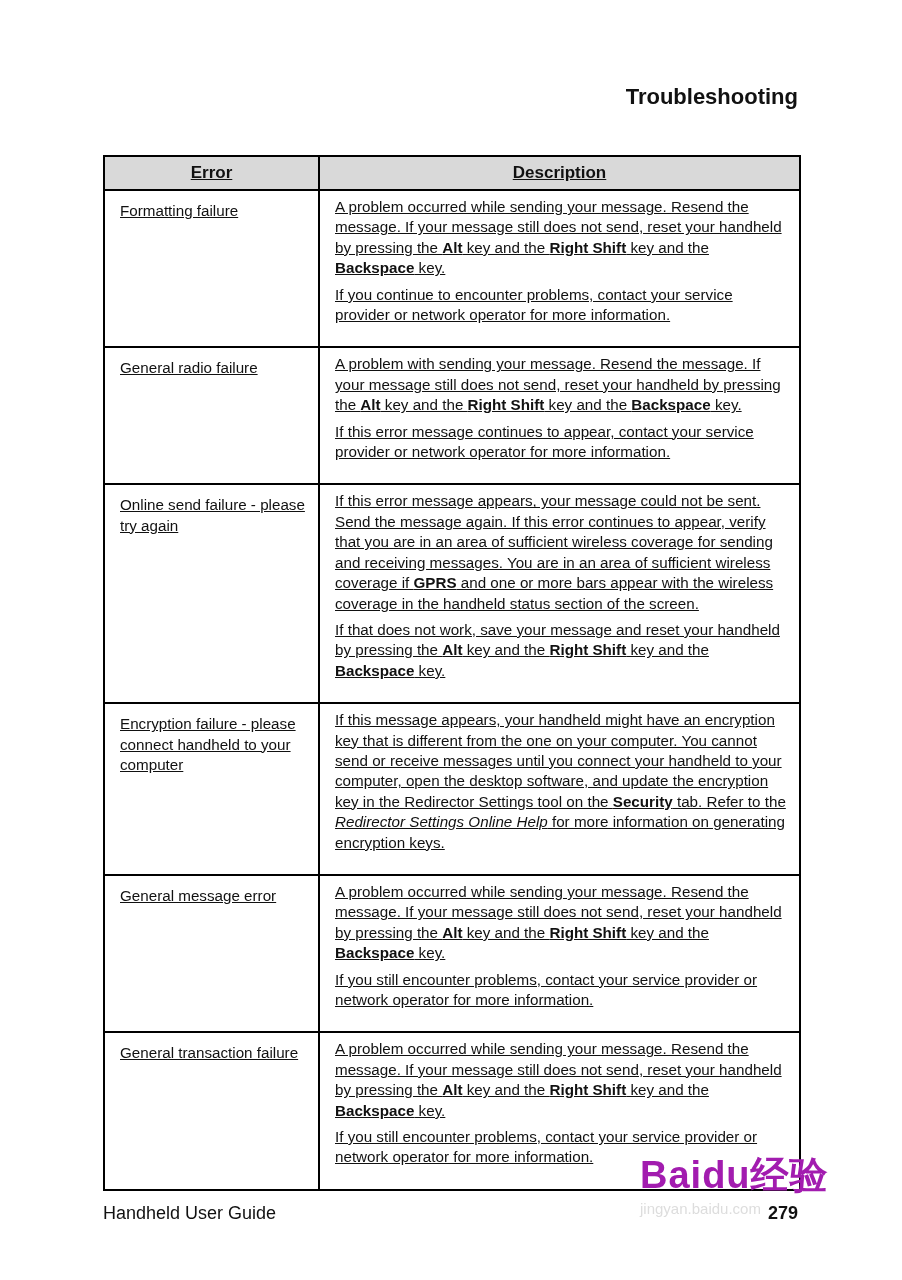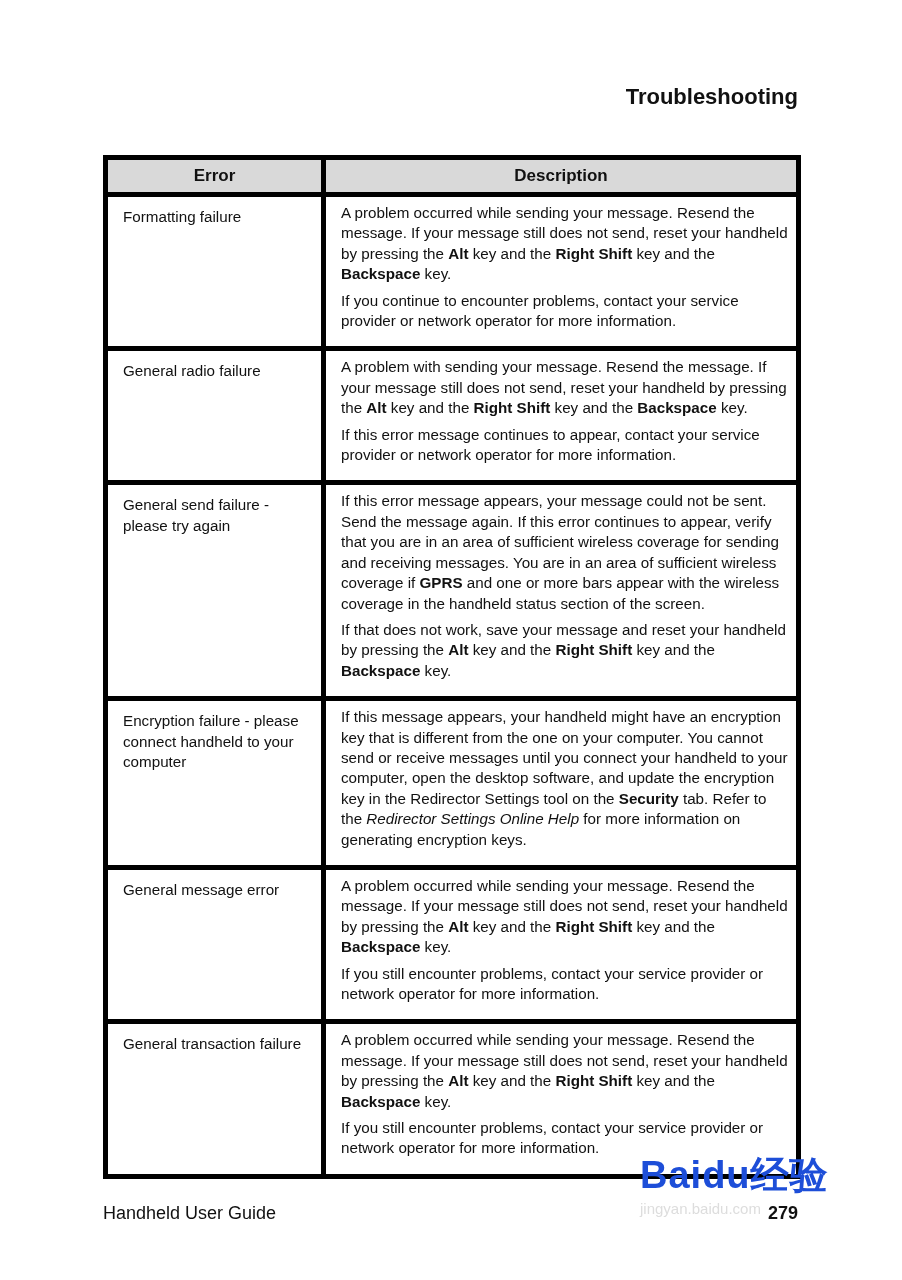--- a/index.html
+++ b/index.html
@@ -1,27 +1,27 @@
 <!DOCTYPE html>
 <html><head>
 <meta charset="utf-8">
 <style>
   html, body { margin:0; padding:0; background:#fff; }
   body { width:902px; height:1280px; position:relative; font-family:"Liberation Sans", sans-serif; color:#111; overflow:hidden; }
   .header-title { position:absolute; top:84px; right:104px; font-weight:bold; font-size:22px; }
   table { position:absolute; top:155px; left:103px; width:698px; border-collapse:collapse; font-size:15.2px; line-height:20.4px; }
-  th, td { border:5px solid #000000; vertical-align:top; }
+  th, td { border:2px solid #000000; vertical-align:top;text-decoration:underline; }
   th { background:#d9d9d9; font-weight:bold; font-size:17px; height:32px; padding:0; text-align:center; vertical-align:middle; }
   td.err { width:190px; padding:10px 8px 6px 15px; }
-  td.desc { padding:6px 8px 9px 15px; }
+  td.desc { padding:6px 8px 15px 15px; }
   td.desc p { margin:0 0 6px 0; }
   td.desc p:last-child { margin-bottom:6px; }
   .footer-left { position:absolute; top:1203px; left:103px; font-weight:normal; font-size:18px; }
   .footer-right { position:absolute; top:1203px; right:104px; font-weight:bold; font-size:18px; }
-  .watermark { position:absolute; left:640px; top:1150px; color:#1d4ed8; font-size:38px; font-weight:bold; letter-spacing:1px; }
+  .watermark { position:absolute; left:640px; top:1150px; color:#a21caf; font-size:38px; font-weight:bold; letter-spacing:1px; }
   .watermark2 { position:absolute; left:640px; top:1200px; color:#ddd; font-size:15px; }
 </style>
 </head>
 <body>
 
 <div class="header-title">Troubleshooting</div>
 
 <table>
   <thead>
     <tr>
@@ -38,21 +38,21 @@
         </td>
       </tr>
       <tr>
         <td class="err">General radio failure</td>
         <td class="desc">
           <p>A problem with sending your message. Resend the message. If your message still does not send, reset your handheld by pressing the <b>Alt</b> key and the <b>Right Shift</b> key and the <b>Backspace</b> key.</p>
           <p>If this error message continues to appear, contact your service provider or network operator for more information.</p>
         </td>
       </tr>
       <tr>
-        <td class="err">General send failure - please try again</td>
+        <td class="err">Online send failure - please try again</td>
         <td class="desc">
           <p>If this error message appears, your message could not be sent. Send the message again. If this error continues to appear, verify that you are in an area of sufficient wireless coverage for sending and receiving messages. You are in an area of sufficient wireless coverage if <b>GPRS</b> and one or more bars appear with the wireless coverage in the handheld status section of the screen.</p>
           <p>If that does not work, save your message and reset your handheld by pressing the <b>Alt</b> key and the <b>Right Shift</b> key and the <b>Backspace</b> key.</p>
         </td>
       </tr>
       <tr>
         <td class="err">Encryption failure - please connect handheld to your computer</td>
         <td class="desc">
           <p>If this message appears, your handheld might have an encryption key that is different from the one on your computer. You cannot send or receive messages until you connect your handheld to your computer, open the desktop software, and update the encryption key in the Redirector Settings tool on the <b>Security</b> tab. Refer to the <i>Redirector Settings Online Help</i> for more information on generating encryption keys.</p>
         </td>

